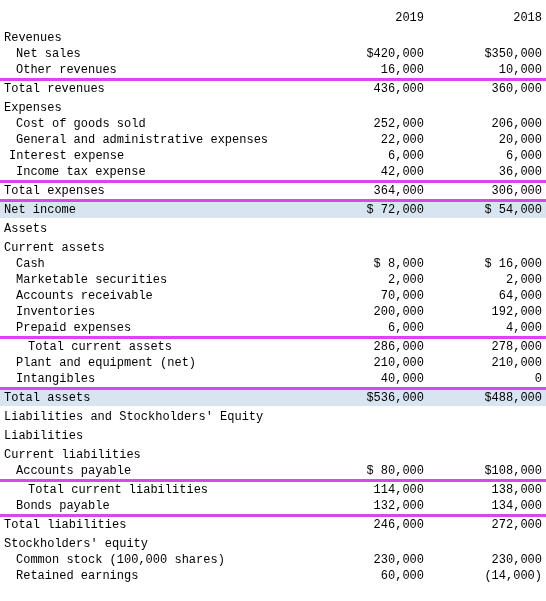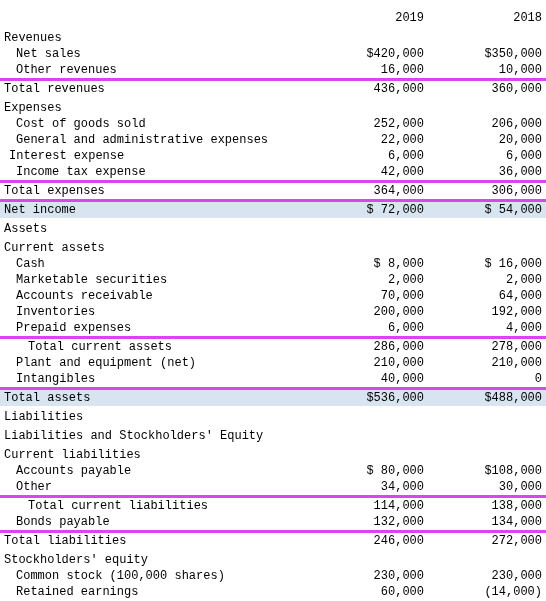--- a/index.html
+++ b/index.html
@@ -180,43 +180,38 @@
         <td class="col-label" style="padding-left: 16px;">Intangibles</td>
         <td class="col-2019">40,000</td>
         <td class="col-2018">0</td>
       </tr>
       <tr class="total-row shaded">
         <td class="col-label">Total assets</td>
         <td class="col-2019">$536,000</td>
         <td class="col-2018">$488,000</td>
       </tr>
       <tr class="section-header">
+        <td class="col-label">Liabilities and Stockholders' Equity</td>
+        <td class="col-2019"></td>
+        <td class="col-2018"></td>
+      </tr>
+      <tr class="section-header">
         <td class="col-label">Liabilities</td>
-        <td class="col-2019"></td>
-        <td class="col-2018"></td>
-      </tr>
-      <tr class="section-header">
-        <td class="col-label">Liabilities and Stockholders' Equity</td>
         <td class="col-2019"></td>
         <td class="col-2018"></td>
       </tr>
       <tr class="section-header">
         <td class="col-label">Current liabilities</td>
         <td class="col-2019"></td>
         <td class="col-2018"></td>
       </tr>
       <tr class="indent-1">
         <td class="col-label" style="padding-left: 16px;">Accounts payable</td>
         <td class="col-2019">$ 80,000</td>
         <td class="col-2018">$108,000</td>
-      </tr>
-      <tr class="indent-1">
-        <td class="col-label" style="padding-left: 16px;">Other</td>
-        <td class="col-2019">34,000</td>
-        <td class="col-2018">30,000</td>
       </tr>
       <tr class="indent-2 total-row">
         <td class="col-label" style="padding-left: 28px; margin-left: 32px;">Total current liabilities</td>
         <td class="col-2019">114,000</td>
         <td class="col-2018">138,000</td>
       </tr>
       <tr class="indent-1">
         <td class="col-label" style="padding-left: 16px;">Bonds payable</td>
         <td class="col-2019">132,000</td>
         <td class="col-2018">134,000</td>

